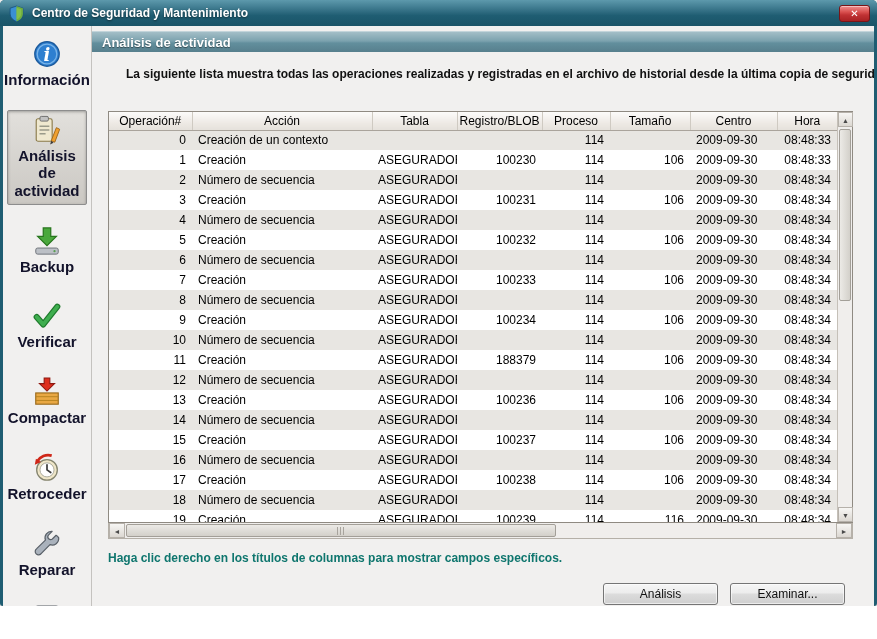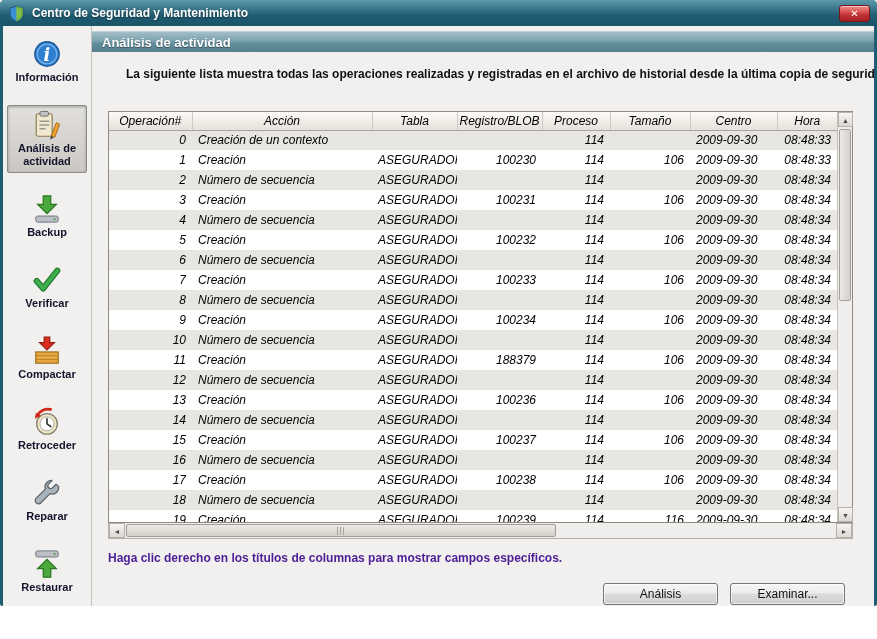--- a/index.html
+++ b/index.html
@@ -80,21 +80,21 @@
     cursor: pointer;
     text-align: center;
   }
   .side-item.selected {
     border-color: #8d8d8d;
     background: linear-gradient(180deg, #e2e0dc 0%, #cbc8c3 100%);
     box-shadow: inset 0 1px 3px rgba(0,0,0,.3);
   }
   .side-icon { width: 30px; height: 30px; flex: none; }
   .side-label {
-    font-size: 11px;
+    font-size: 15px;
     font-weight: bold;
     color: #13132b;
     line-height: 1.18;
   }
   
   .main {
     flex: 1;
     display: flex;
     flex-direction: column;
     padding-top: 5px;
@@ -121,21 +121,20 @@
     color: #111111;
     white-space: nowrap;
   }
   
   .table-outer {
     margin: 30px 0 0 16px;
     width: 745px;
     display: flex;
     border: 1px solid #8f8a82;
     background: #ffffff;
-    font-style: italic;
   }
   .table-scroll { width: 728px; height: 410px; overflow: hidden; }
   table {
     border-collapse: collapse;
     table-layout: fixed;
     width: 728px;
     font-size: 12px;
     color: #000000;
   }
   thead th {
@@ -239,21 +238,21 @@
   .grip {
     width: 9px;
     height: 8px;
     background: repeating-linear-gradient(90deg, #a8a49d 0 1px, transparent 1px 3px);
   }
   
   .note {
     margin: 12px 0 0 16px;
     font-size: 12px;
     font-weight: bold;
-    color: #4c1d95;
+    color: #0f766e;
     white-space: nowrap;
   }
   .button-row {
     margin-top: 18px;
     display: flex;
     justify-content: flex-end;
     gap: 12px;
     padding-right: 29px;
   }
   .win-btn {

